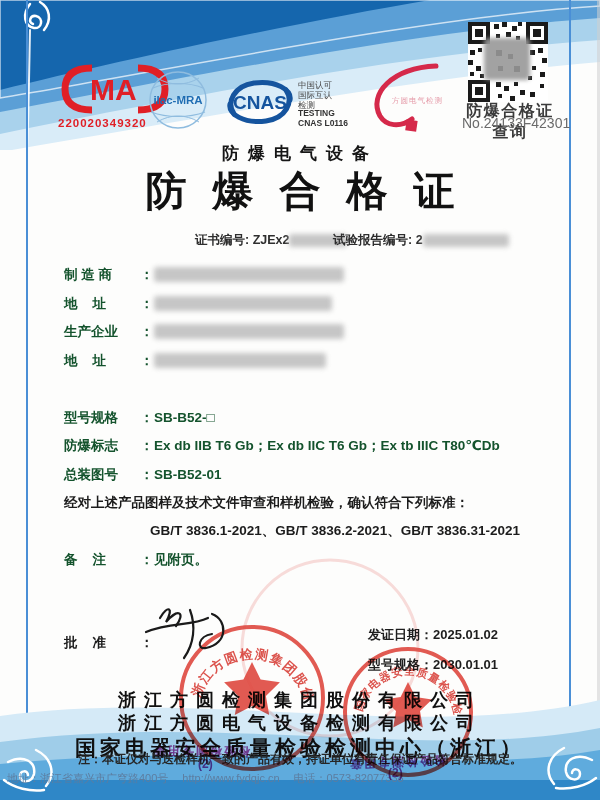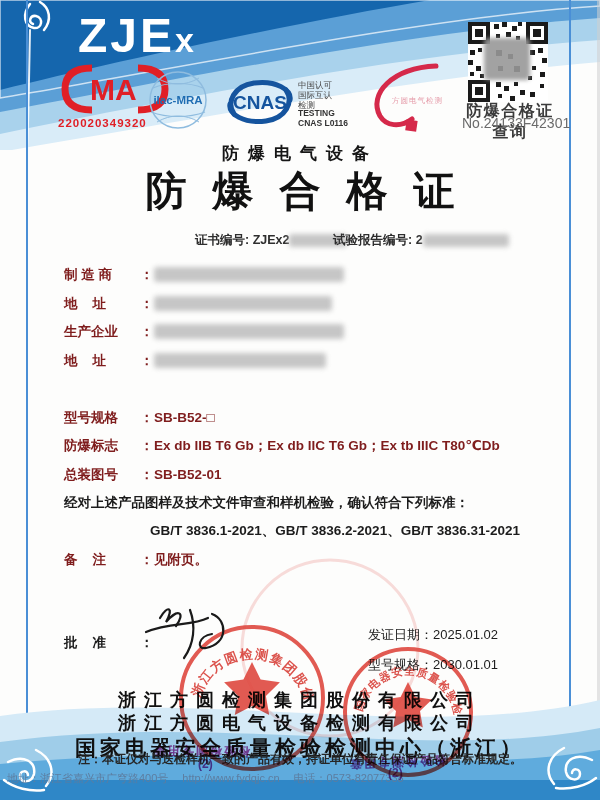--- a/index.html
+++ b/index.html
@@ -31,32 +31,32 @@
   .qr-wrap{position:absolute;left:468px;top:22px;}
   .qr-caption{position:absolute;left:462px;top:101px;width:96px;text-align:center;font-size:16px;font-weight:bold;color:#3b3b3b;letter-spacing:1.5px;}
   .qr-number{position:absolute;left:462px;top:115px;width:96px;font-size:14px;color:#6b6b6b;}
 
   
   .subtitle{position:absolute;left:0;top:142px;width:100%;text-align:center;font-size:17px;font-weight:900;color:#161616;letter-spacing:9px;}
   .title{position:absolute;left:0;top:164px;width:100%;text-align:center;font-size:41px;font-weight:900;color:#111;letter-spacing:26px;text-indent:26px;}
   .certline{position:absolute;top:232px;font-size:12.5px;color:#2e2e2e;font-weight:600;white-space:pre;margin-left:40px;}
 
   
-  .frow{position:absolute;left:64px;font-size:13.5px;font-weight:700;color:#7f1d1d;white-space:pre;}
+  .frow{position:absolute;left:64px;font-size:13.5px;font-weight:700;color:#14532d;white-space:pre;}
   .flabel{display:inline-block;width:76px;white-space:pre;}
   .fcolon{display:inline-block;width:14px;}
   .fvalue{white-space:pre;}
   .blur-box{display:inline-block;height:15px;background:#c6c6c6;border-radius:3px;filter:blur(2.5px);vertical-align:-3px;}
 
   .statement{position:absolute;left:64px;top:494px;font-size:13.5px;font-weight:700;color:#1c1c1c;}
   .standards{position:absolute;left:150px;top:522px;font-size:13.5px;font-weight:700;color:#1c1c1c;}
 
   
   .approve-row{position:absolute;left:64px;top:634px;font-size:13.5px;font-weight:700;color:#1c1c1c;white-space:pre;}
-  .date-line{position:absolute;left:368px;font-size:13px;font-weight:400;color:#1d1d1d;white-space:pre;}
+  .date-line{position:absolute;left:368px;font-size:13px;font-weight:700;color:#1d1d1d;white-space:pre;}
 
   
   .company{position:absolute;left:0;width:100%;text-align:center;font-weight:900;color:#101010;z-index:2;}
   .c1{top:688px;font-size:18px;letter-spacing:8px;}
   .c2{top:711px;font-size:18px;letter-spacing:8px;}
   .c3{top:734px;font-size:21px;letter-spacing:4px;}
   .note{position:absolute;left:0;top:751px;width:100%;text-align:center;font-size:12px;font-weight:700;color:#262626;z-index:2;}
   .footer-line{position:absolute;left:0;top:771px;width:100%;text-align:left;font-size:11px;color:#5c7da0;z-index:2;}
   .footer-line span{margin:0 7px;}
 
@@ -86,23 +86,20 @@
     <path d="M0,0 H600 V18 C420,30 160,82 0,112 Z" fill="#5b9fd6"></path>
     <path d="M0,0 H430 C300,22 120,60 0,90 Z" fill="#1566ad"></path>
     <path d="M0,0 H600 V6 C430,16 170,70 0,98 Z" fill="none" stroke="#ffffff" stroke-width="1.5" opacity="0.7"></path>
     <g stroke="#ffffff" fill="none" stroke-width="2.5" stroke-linecap="round">
       <path d="M30,4 C22,14 24,26 34,28 C42,29 44,18 36,16 C30,15 28,22 33,24"></path>
       <path d="M40,2 C50,8 52,20 44,30"></path>
       <path d="M30,30 C29,80 28,140 27,150" stroke-width="2" opacity="0.9"></path>
     </g>
   </svg>
 
-  <div class="brand">
-    <span class="big">ZJE</span><span class="small">x</span>
-  </div>
 
   <div class="side-line" style="left:26px;"></div>
   <div class="side-line" style="left:569px;"></div>
   <div class="edge-shadow"></div>
 
   <svg class="abs" style="left:60px;top:62px;" width="110" height="54" viewBox="0 0 110 54">
     <path d="M32,6 C13,6 5,14 5,27 C5,40 13,48 32,48" stroke="#e01f26" stroke-width="7" fill="none"></path>
     <path d="M78,6 C97,6 105,14 105,27 C105,40 97,48 78,48" stroke="#e01f26" stroke-width="7" fill="none"></path>
     <text x="30" y="38" font-size="30" font-weight="900" fill="#e01f26" font-family="Liberation Sans,sans-serif">MA</text>
   </svg>

